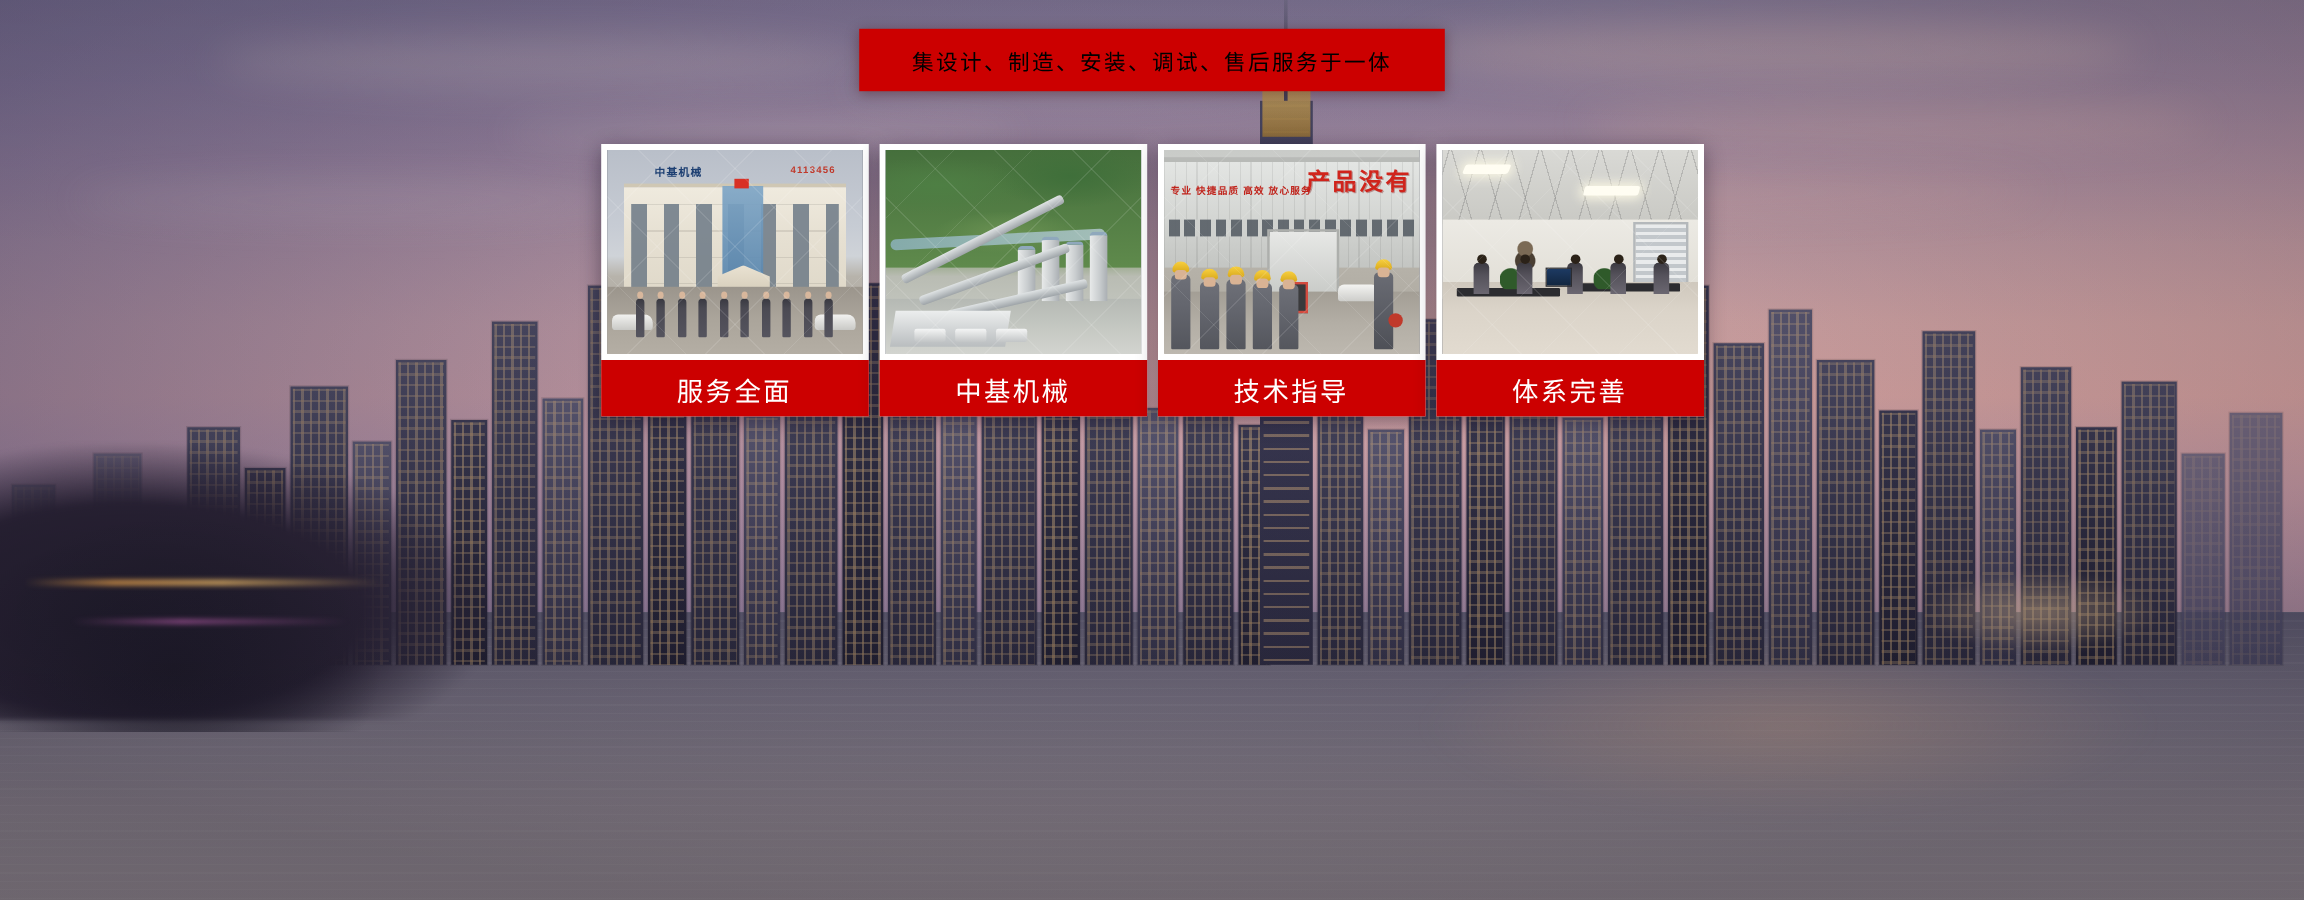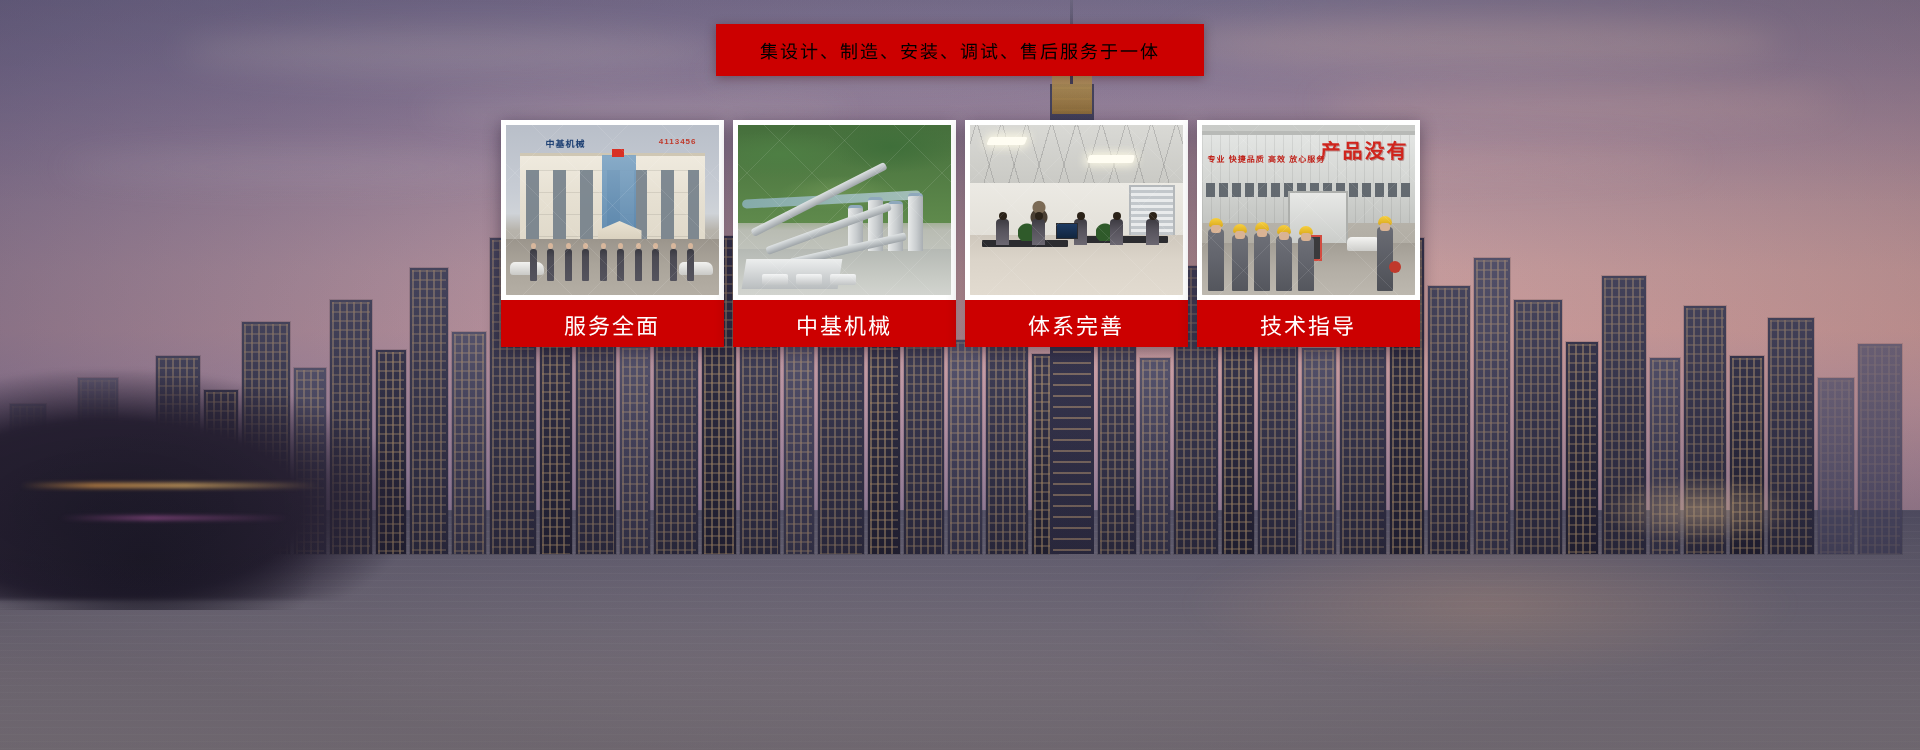--- a/index.html
+++ b/index.html
@@ -601,45 +601,20 @@
             <div class="truck t1"></div>
               <div class="truck t2"></div>
               <div class="truck t3"></div>
           </div>
         </div>
         <div class="card-label">中基机械</div>
       </div>
 
       <div class="card">
         <div class="card-photo">
-          <div class="ph-room">
-            <div class="ceiling"></div>
-            <div class="panel p1"></div>
-              <div class="panel p2"></div>
-            <div class="wall"></div>
-            <div class="decal"></div>
-            <div class="blinds"></div>
-            <div class="floor"></div>
-            <div class="desk d1"></div>
-              <div class="desk d2"></div>
-            <div class="plant pl1"></div>
-              <div class="plant pl2"></div>
-            <div class="chairperson cp1"></div>
-              <div class="chairperson cp2"></div>
-            <div class="chairperson cp3"></div>
-              <div class="chairperson cp4"></div>
-            <div class="chairperson cp5"></div>
-            <div class="monitor"></div>
-          </div>
-        </div>
-        <div class="card-label">体系完善</div>
-      </div>
-
-      <div class="card">
-        <div class="card-photo">
           <div class="ph-fact">
             <div class="wall"></div>
             <div class="bigsign">产品没有</div>
             <div class="smallsign">专业
 快捷品质
 高效
 放心服务</div>
             <div class="windows"></div>
             <div class="door"></div>
             <div class="ground"></div>
@@ -650,15 +625,40 @@
             <div class="worker w3"></div>
             <div class="worker w4"></div>
             <div class="worker w5"></div>
             <div class="worker w6"></div>
             <div class="redobj"></div>
           </div>
         </div>
         <div class="card-label">技术指导</div>
       </div>
 
+      <div class="card">
+        <div class="card-photo">
+          <div class="ph-room">
+            <div class="ceiling"></div>
+            <div class="panel p1"></div>
+              <div class="panel p2"></div>
+            <div class="wall"></div>
+            <div class="decal"></div>
+            <div class="blinds"></div>
+            <div class="floor"></div>
+            <div class="desk d1"></div>
+              <div class="desk d2"></div>
+            <div class="plant pl1"></div>
+              <div class="plant pl2"></div>
+            <div class="chairperson cp1"></div>
+              <div class="chairperson cp2"></div>
+            <div class="chairperson cp3"></div>
+              <div class="chairperson cp4"></div>
+            <div class="chairperson cp5"></div>
+            <div class="monitor"></div>
+          </div>
+        </div>
+        <div class="card-label">体系完善</div>
+      </div>
+
     </div>
   </div>
 </div>
 
 </body></html>

